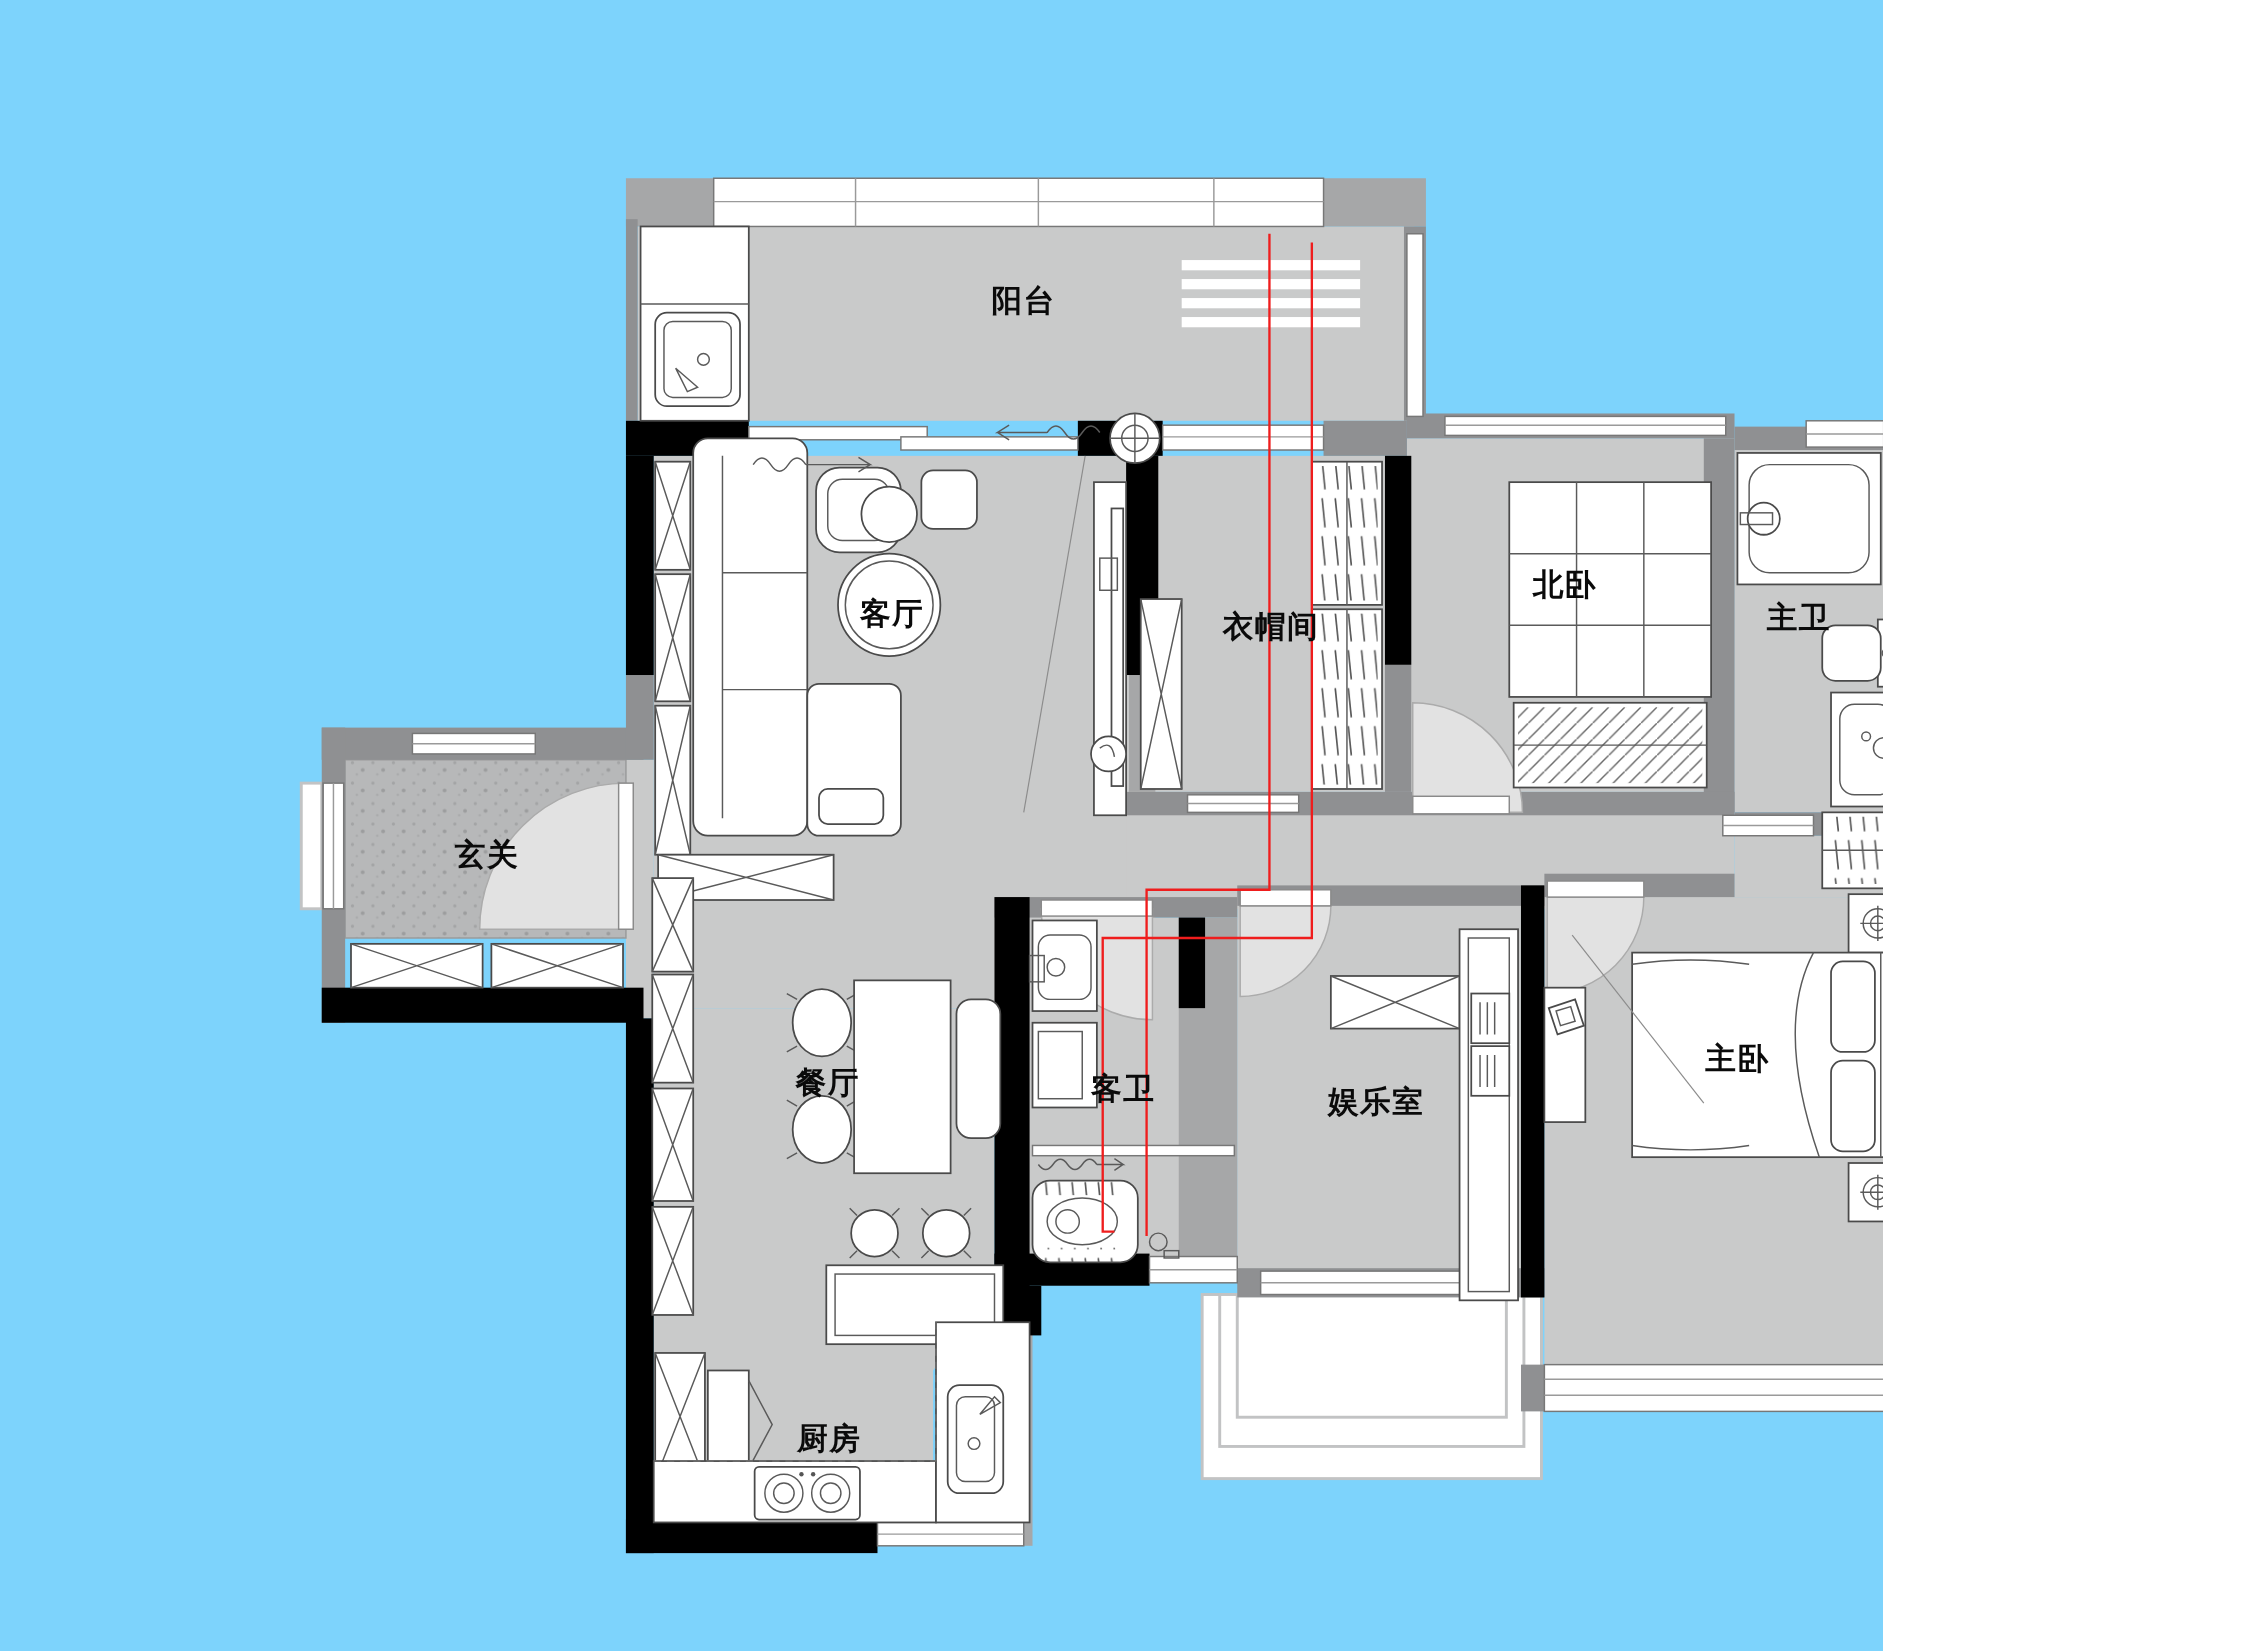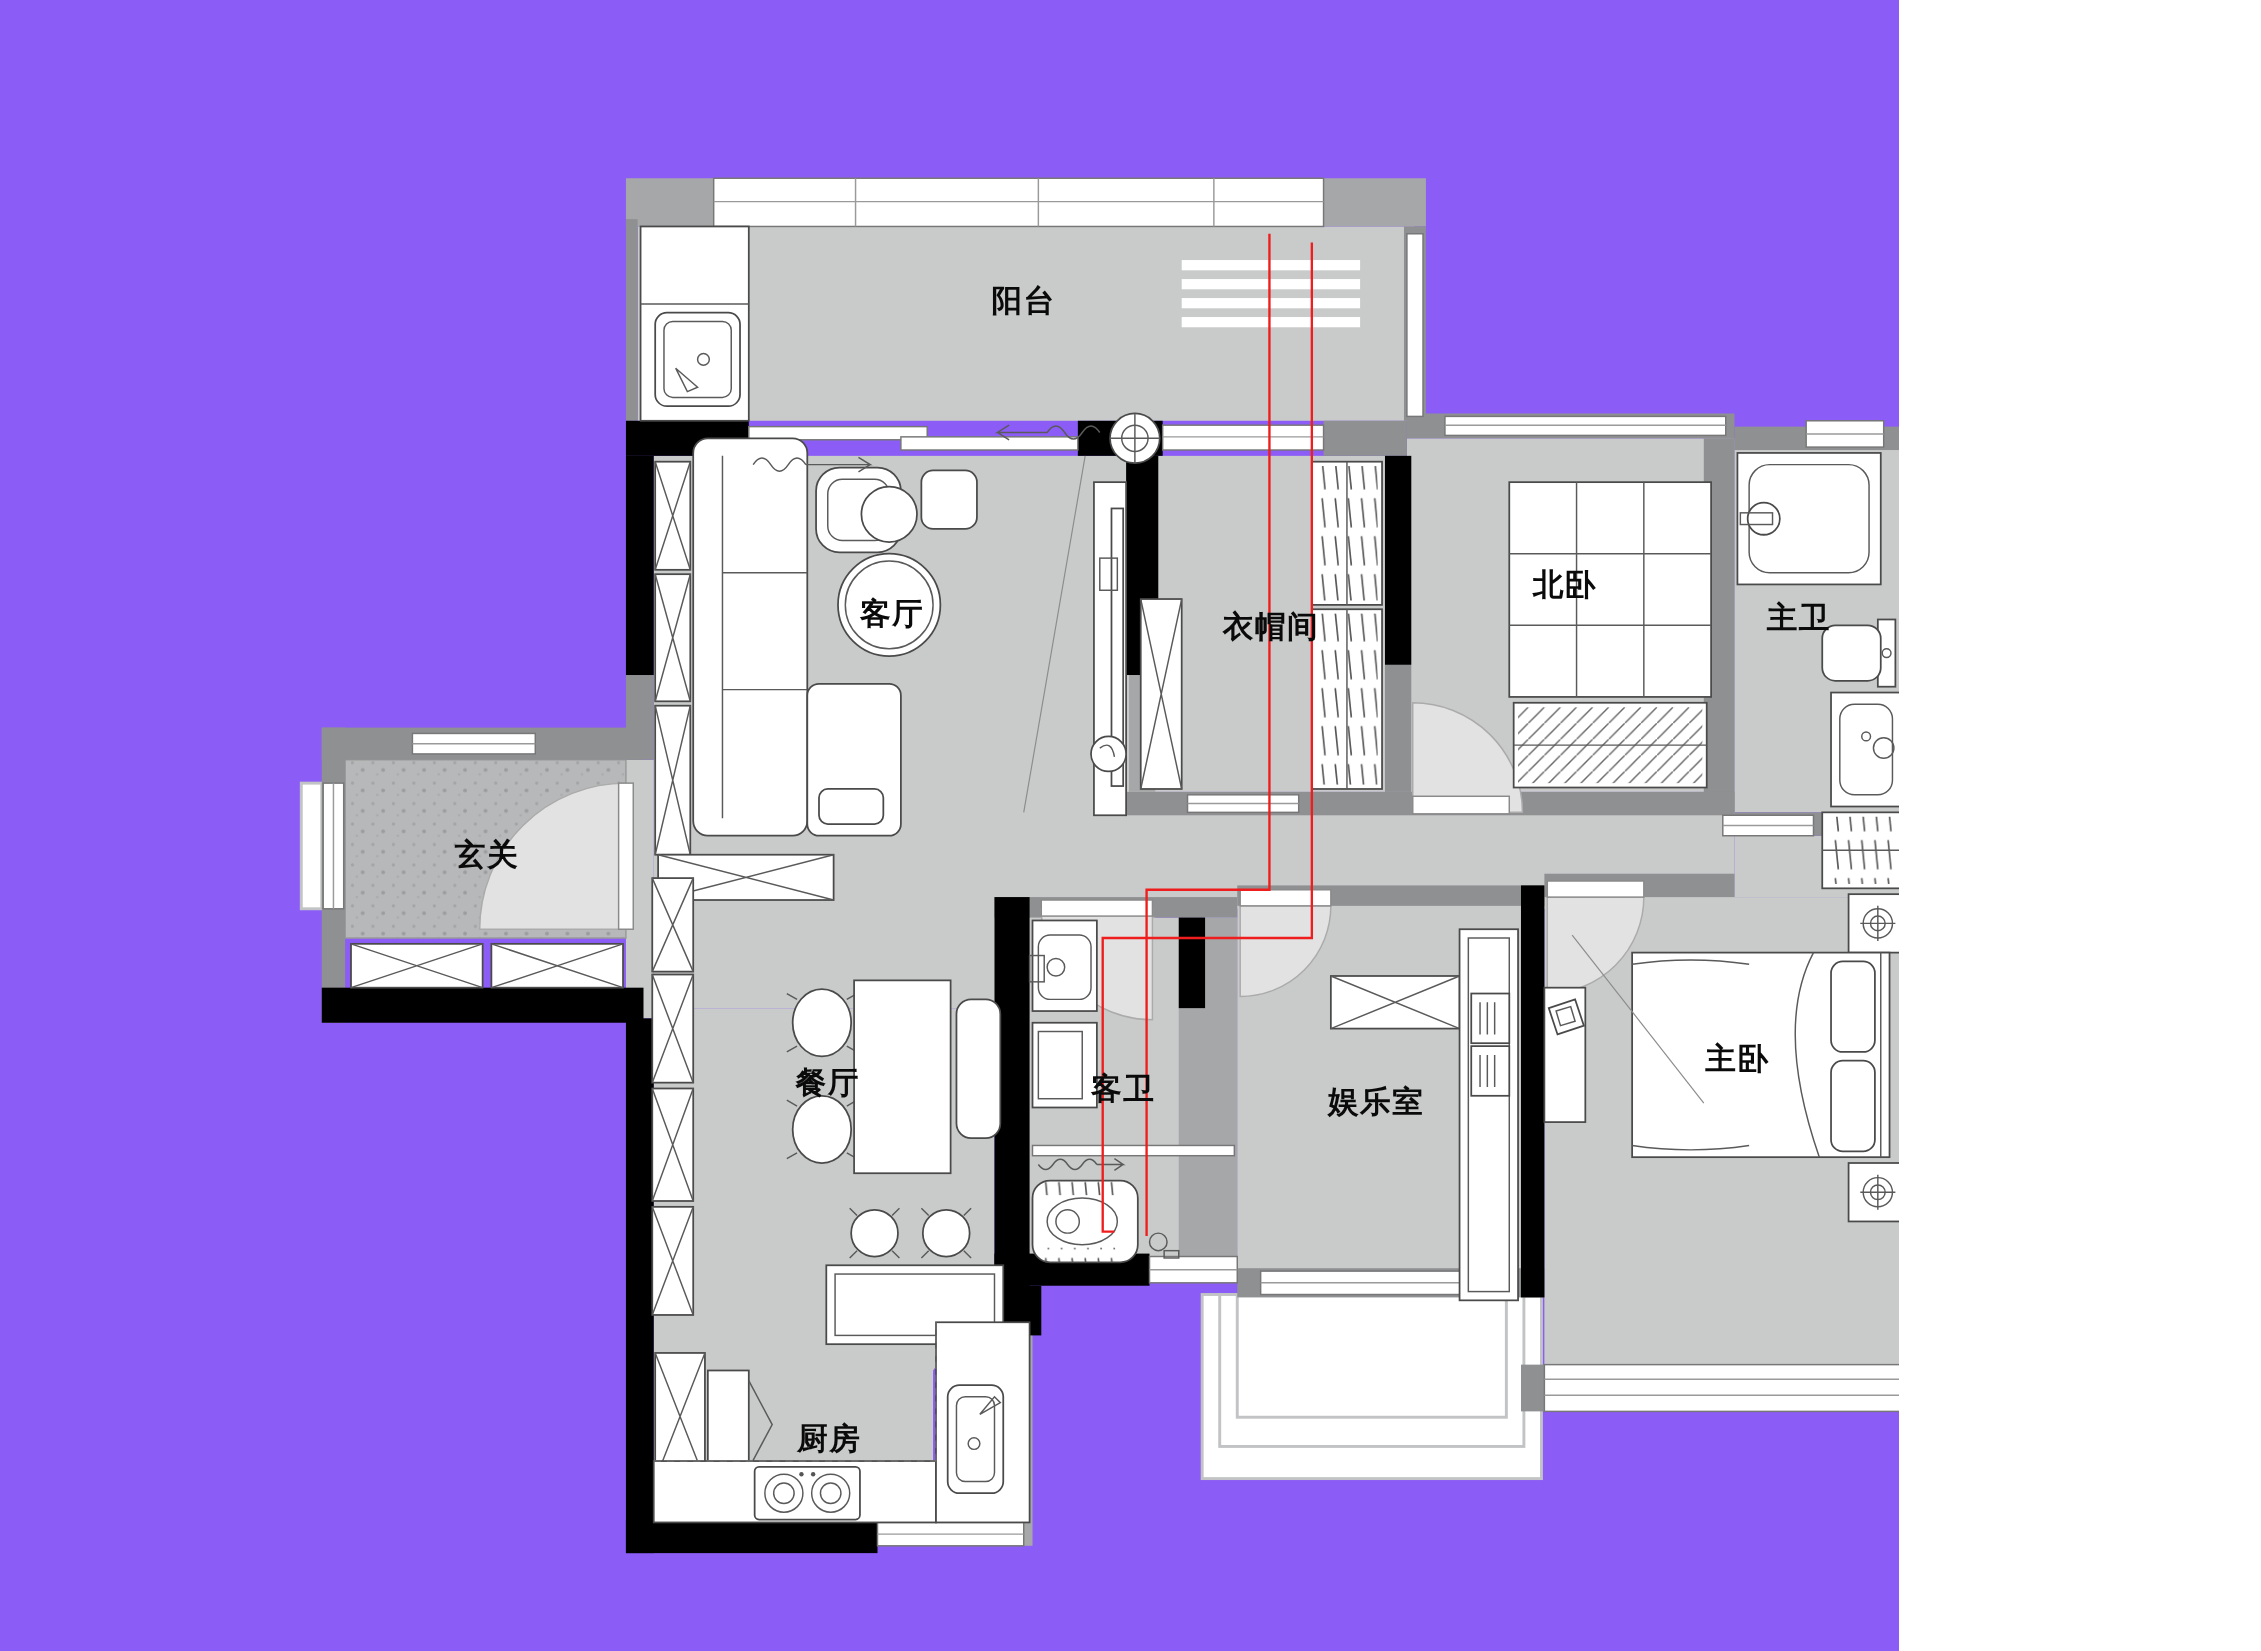--- a/index.html
+++ b/index.html
@@ -1,17 +1,17 @@
 <!DOCTYPE html>
 <html style="font-size:12.8px"><head>
 <meta charset="utf-8">
 <style>
   html,body{margin:0;padding:0;background:#ffffff;}
-  .page{position:relative;width:1883px;height:1651px;background:#8b5cf6;overflow:hidden;
-        font-family:"DejaVu Sans",sans-serif;padding-left:16px;}
+  .page{position:relative;width:1883px;height:1651px;background:#7dd3fc;overflow:hidden;
+        font-family:"DejaVu Sans",sans-serif;}
   svg{position:absolute;left:0;top:0;display:block;}
   .room-label{font-family:"DejaVu Sans",sans-serif;font-weight:bold;fill:#0a0a0a;
               font-size:21px;letter-spacing:1px;text-anchor:middle;}
   .floor{fill:#c9caca;}
   .wallg{fill:#8f9092;}
   .wallg2{fill:#a6a7a8;}
   .wallb{fill:#000000;}
   .win{fill:#ffffff;stroke:#777;stroke-width:1;}
   .winline{stroke:#9a9a9a;stroke-width:1;fill:none;}
   .furn{fill:#ffffff;stroke:#4a4a4a;stroke-width:1.2;}

